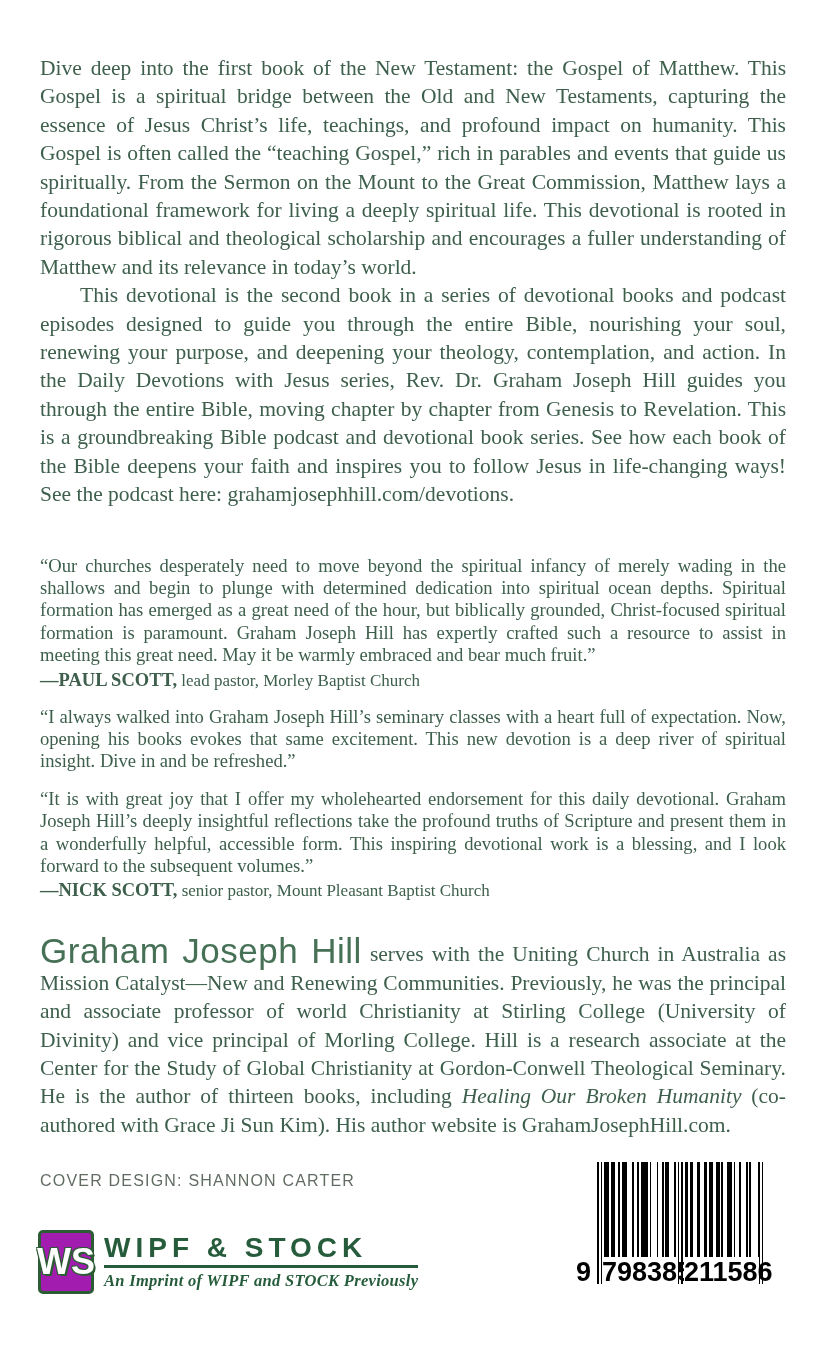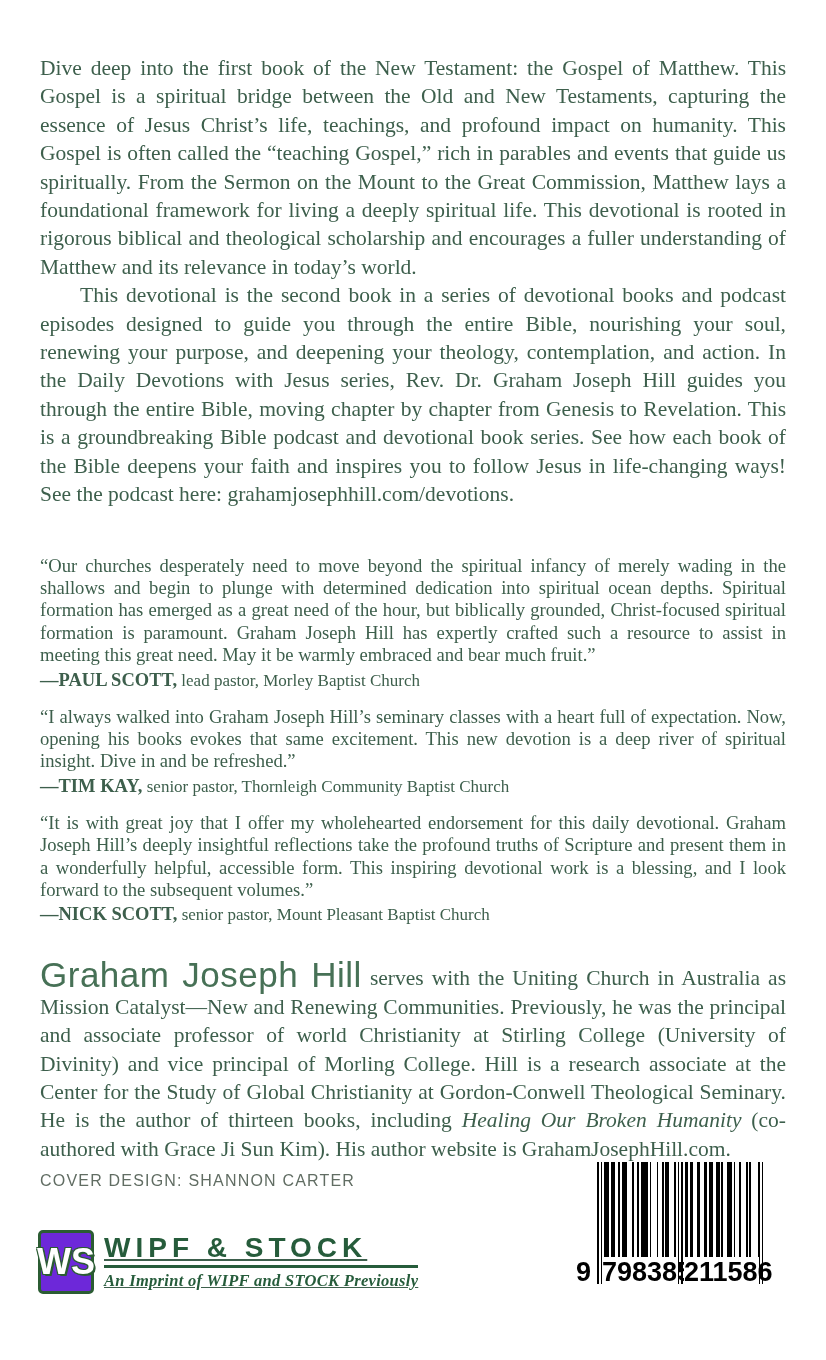--- a/index.html
+++ b/index.html
@@ -90,29 +90,29 @@
     font-family: "Liberation Sans", "DejaVu Sans", sans-serif;
     font-size: 23px; letter-spacing: 1px; font-weight: 600; color: #4c584e;
     white-space: nowrap;
   }
   .logo-row {
     position: absolute; left: 38px; top: 1230px;
     display: flex; align-items: flex-start; gap: 10px;
   }
   .ws-box {
     width: 50px; height: 58px;
-    background: #6d28d9;
+    background: #a21caf;
     border: 3px solid #2b5c33;
     border-radius: 5px;
     display: flex; align-items: center; justify-content: center;
     font-family: "Liberation Sans", "DejaVu Sans", sans-serif;
     font-weight: bold; font-size: 36px; color: #ffffff;
     text-shadow: 2px 2px 0 #2b5c33, -1px -1px 0 #2b5c33, 1px -1px 0 #2b5c33, -1px 1px 0 #2b5c33, 1px 1px 0 #2b5c33;
   }
-  .publisher { padding-top: 3px; text-decoration: underline; }
+  .publisher { padding-top: 3px; }
   .publisher-name {
     font-family: "Liberation Sans", "DejaVu Sans", sans-serif;
     font-weight: bold; font-size: 28px; letter-spacing: 5px;
     color: #265c3b; line-height: 30px; white-space: nowrap;
   }
   .publisher-rule { height: 3px; background: #265c3b; margin: 2px 0 3px 0; }
   .imprint {
     font-family: "Liberation Serif", "DejaVu Serif", serif;
     font-weight: bold; font-style: italic;
     font-size: 16.5px; color: #265c3b; letter-spacing: 0.3px;
@@ -130,21 +130,20 @@
       <p class="indent">This devotional is the second book in a series of devotional books and podcast episodes designed to guide you through the entire Bible, nourishing your soul, renewing your purpose, and deepening your theology, contemplation, and action. In the Daily Devotions with Jesus series, Rev. Dr. Graham Joseph Hill guides you through the entire Bible, moving chapter by chapter from Genesis to Revelation. This is a groundbreaking Bible podcast and devotional book series. See how each book of the Bible deepens your faith and inspires you to follow Jesus in life-changing ways! See the podcast here: grahamjosephhill.com/devotions.</p>
     </div>
 
     <div class="endorsements">
       <div class="endorsement">
         <p class="quote">“Our churches desperately need to move beyond the spiritual infancy of merely wading in the shallows and begin to plunge with determined dedication into spiritual ocean depths. Spiritual formation has emerged as a great need of the hour, but biblically grounded, Christ-focused spiritual formation is paramount. Graham Joseph Hill has expertly crafted such a resource to assist in meeting this great need. May it be warmly embraced and bear much fruit.”</p>
         <p class="signoff"><span class="name">—PAUL SCOTT,</span><span> lead pastor, Morley Baptist Church</span></p>
       </div>
       <div class="endorsement">
         <p class="quote">“I always walked into Graham Joseph Hill’s seminary classes with a heart full of expectation. Now, opening his books evokes that same excitement. This new devotion is a deep river of spiritual insight. Dive in and be refreshed.”</p>
-        <p class="signoff"><span class="name">—TIM KAY,</span><span> senior pastor, Thornleigh Community Baptist Church</span></p>
       </div>
       <div class="endorsement">
         <p class="quote">“It is with great joy that I offer my wholehearted endorsement for this daily devotional. Graham Joseph Hill’s deeply insightful reflections take the profound truths of Scripture and present them in a wonderfully helpful, accessible form. This inspiring devotional work is a blessing, and I look forward to the subsequent volumes.”</p>
         <p class="signoff"><span class="name">—NICK SCOTT,</span><span> senior pastor, Mount Pleasant Baptist Church</span></p>
       </div>
     </div>
 
     <p class="author"><span class="author-name">Graham Joseph Hill</span><span> serves with the Uniting Church in Australia as Mission Catalyst—New and Renewing Communities. Previously, he was the principal and associate professor of world Christianity at Stirling College (University of Divinity) and vice principal of Morling College. Hill is a research associate at the Center for the Study of Global Christianity at Gordon-Conwell Theological Seminary. He is the author of thirteen books, including </span><span class="book-title">Healing Our Broken Humanity</span><span> (co-authored with Grace Ji Sun Kim). His author website is GrahamJosephHill.com.</span></p>
   </div>
 

